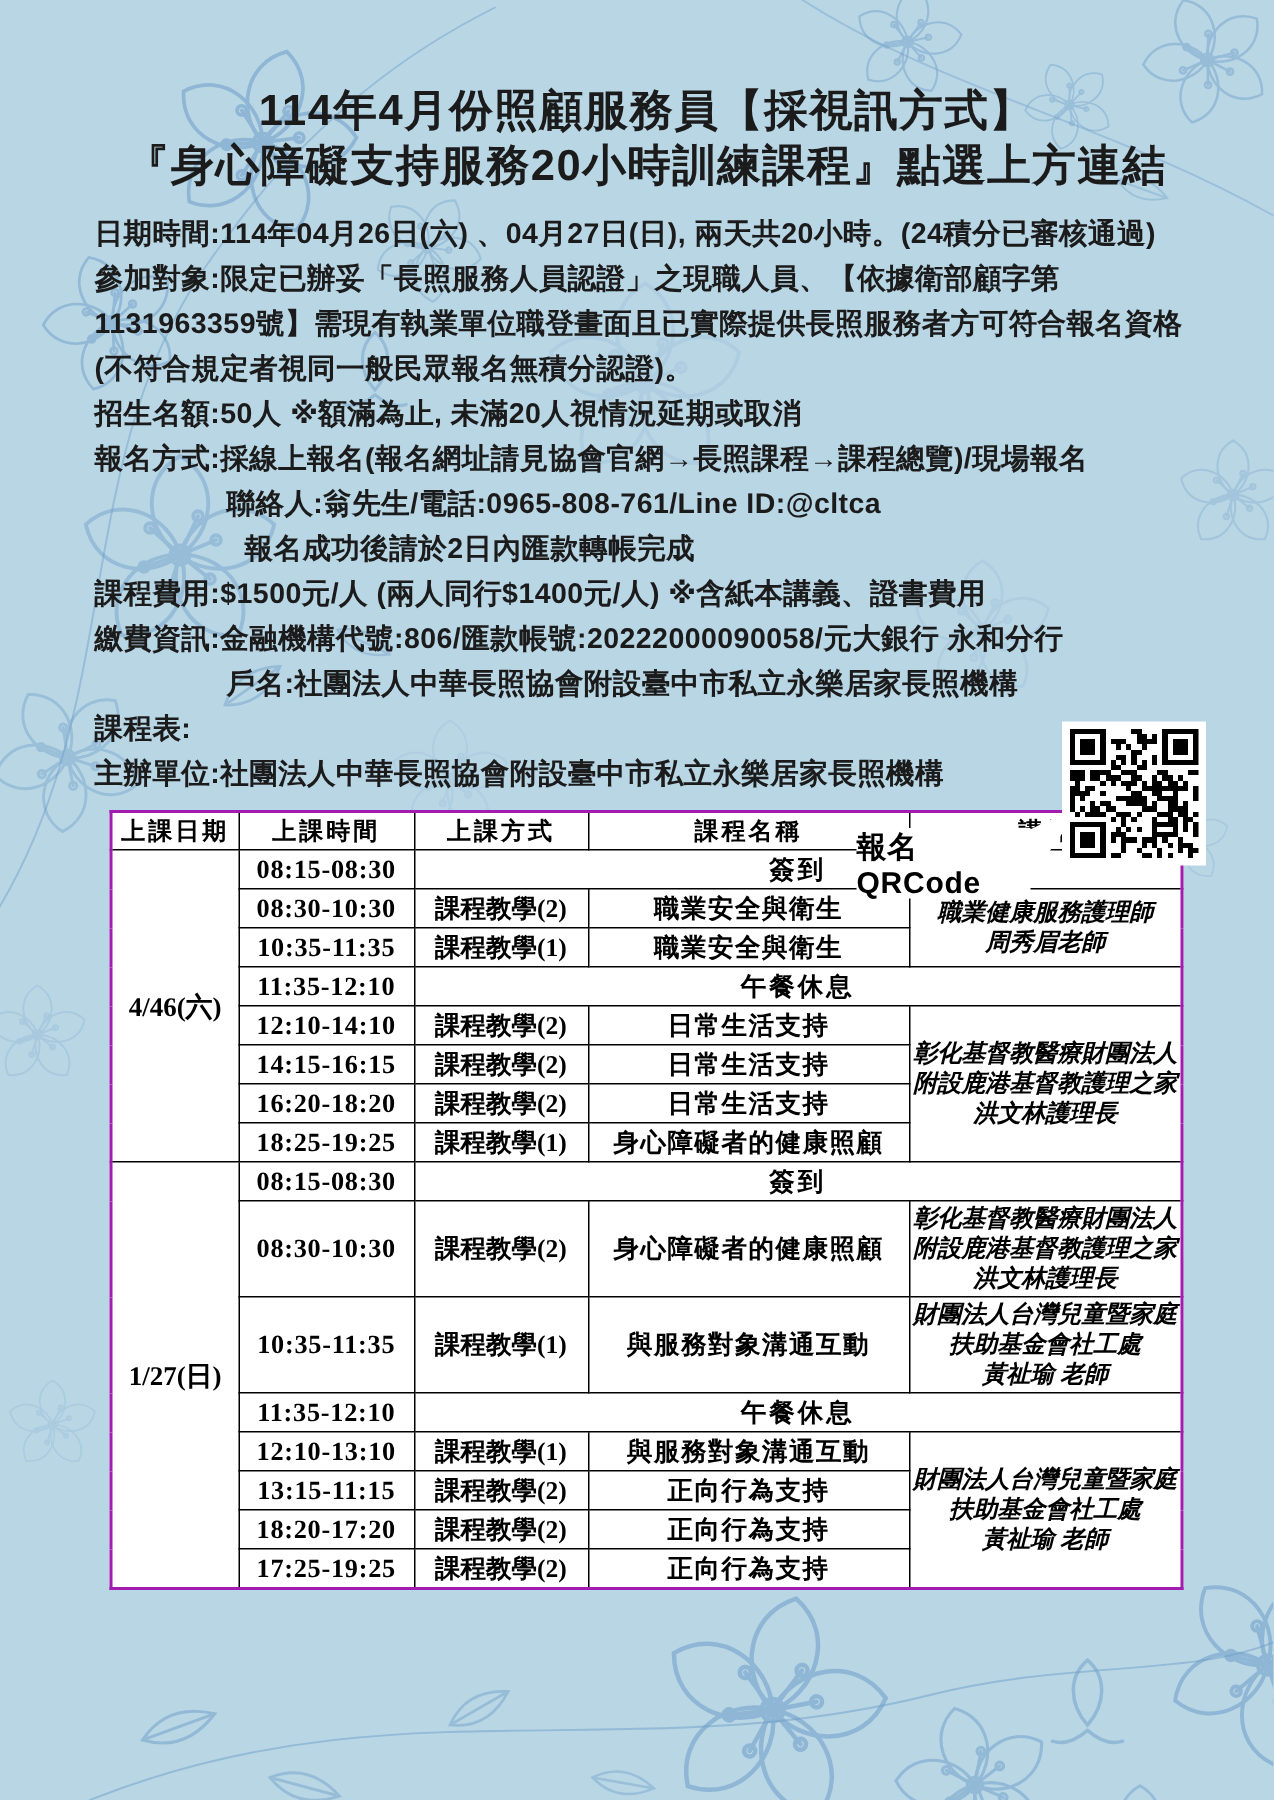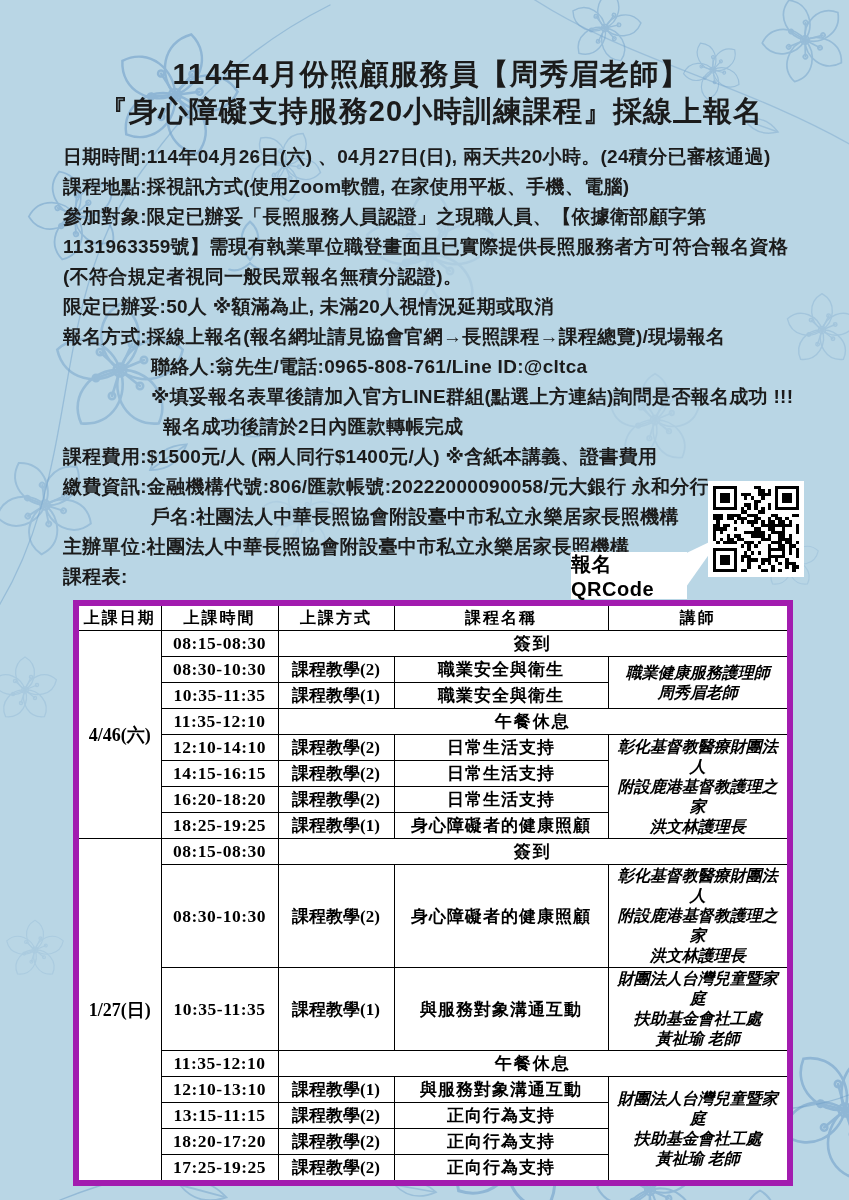--- a/index.html
+++ b/index.html
@@ -38,21 +38,21 @@
     background:#fff;display:flex;align-items:center;justify-content:center;
     font-size:20px;font-weight:bold;color:#000;letter-spacing:.5px;
   }
   .qr-arrow{
     position:absolute;left:686px;top:536px;width:36px;height:51px;
     background:#fff;clip-path:polygon(0 100%,100% 0,0 34%);
   }
   
   table.schedule{
     margin:8px 0 0 10px;width:714px;border-collapse:collapse;table-layout:fixed;
-    background:var(--table-bg);border:6px solid #a21caf;
+    background:var(--table-bg);border:2px solid #a21caf;
     font-family:"Liberation Serif","DejaVu Serif",serif;
   }
   table.schedule th,table.schedule td{
     border:1px solid #000;text-align:center;vertical-align:middle;
     padding:1px 2px;color:#000;
   }
   table.schedule th{height:22px;font-size:16px;font-weight:bold;letter-spacing:2px;}
   table.schedule tr{height:23px;}
   table.schedule tr.tall{height:64px;}
   td.time{font-size:17.5px;font-weight:bold;letter-spacing:.5px;}
@@ -130,37 +130,35 @@
       <use href="#leaf" transform="translate(395 1185) scale(1.3) rotate(10)" opacity=".4"></use>
       <use href="#blossom" transform="translate(515 1140) scale(2.3) rotate(12)" opacity=".55"></use>
       <use href="#blossom" transform="translate(650 1190) scale(1.6) rotate(-15)" opacity=".5"></use>
       <use href="#bud" transform="translate(725 1150) scale(1.8)" opacity=".5"></use>
       <use href="#blossom" transform="translate(845 1110) scale(2.0) rotate(33)" opacity=".55"></use>
       <use href="#blossom" transform="translate(760 1240) scale(1.5)" opacity=".45"></use>
     </g>
   </svg>
 
   <div class="content">
-    <h1 class="title">114年4月份照顧服務員【周秀眉老師】</h1>
-    <h1 class="title">『身心障礙支持服務20小時訓練課程』採線上報名</h1>
+    <h1 class="title">114年4月份照顧服務員【採視訊方式】</h1>
+    <h1 class="title">『身心障礙支持服務20小時訓練課程』點選上方連結</h1>
 
     <div id="info-lines">
         <div class="info-line ind0">日期時間:114年04月26日(六) 、04月27日(日), 兩天共20小時。(24積分已審核通過)</div>
-        <div class="info-line ind0">課程地點:採視訊方式(使用Zoom軟體, 在家使用平板、手機、電腦)</div>
         <div class="info-line ind0">參加對象:限定已辦妥「長照服務人員認證」之現職人員、【依據衛部顧字第1131963359號】需現有執業單位職登畫面且已實際提供長照服務者方可符合報名資格(不符合規定者視同一般民眾報名無積分認證)。</div>
-        <div class="info-line ind0">限定已辦妥:50人 ※額滿為止, 未滿20人視情況延期或取消</div>
+        <div class="info-line ind0">招生名額:50人 ※額滿為止, 未滿20人視情況延期或取消</div>
         <div class="info-line ind0">報名方式:採線上報名(報名網址請見協會官網→長照課程→課程總覽)/現場報名</div>
         <div class="info-line ind1">聯絡人:翁先生/電話:0965-808-761/Line ID:@cltca</div>
-        <div class="info-line ind1">※填妥報名表單後請加入官方LINE群組(點選上方連結)詢問是否報名成功 !!!</div>
         <div class="info-line ind2">報名成功後請於2日內匯款轉帳完成</div>
         <div class="info-line ind0">課程費用:$1500元/人 (兩人同行$1400元/人) ※含紙本講義、證書費用</div>
         <div class="info-line ind0">繳費資訊:金融機構代號:806/匯款帳號:20222000090058/元大銀行 永和分行</div>
         <div class="info-line ind1">戶名:社團法人中華長照協會附設臺中市私立永樂居家長照機構</div>
+        <div class="info-line ind0">課程表:</div>
         <div class="info-line ind0">主辦單位:社團法人中華長照協會附設臺中市私立永樂居家長照機構</div>
-        <div class="info-line ind0">課程表:</div>
       </div>
 
     <table class="schedule" id="schedule-table">
       <colgroup>
         <col style="width:85px">
           <col style="width:117px">
           <col style="width:116px">
         <col style="width:214px">
           <col style="width:182px">
       </colgroup>

